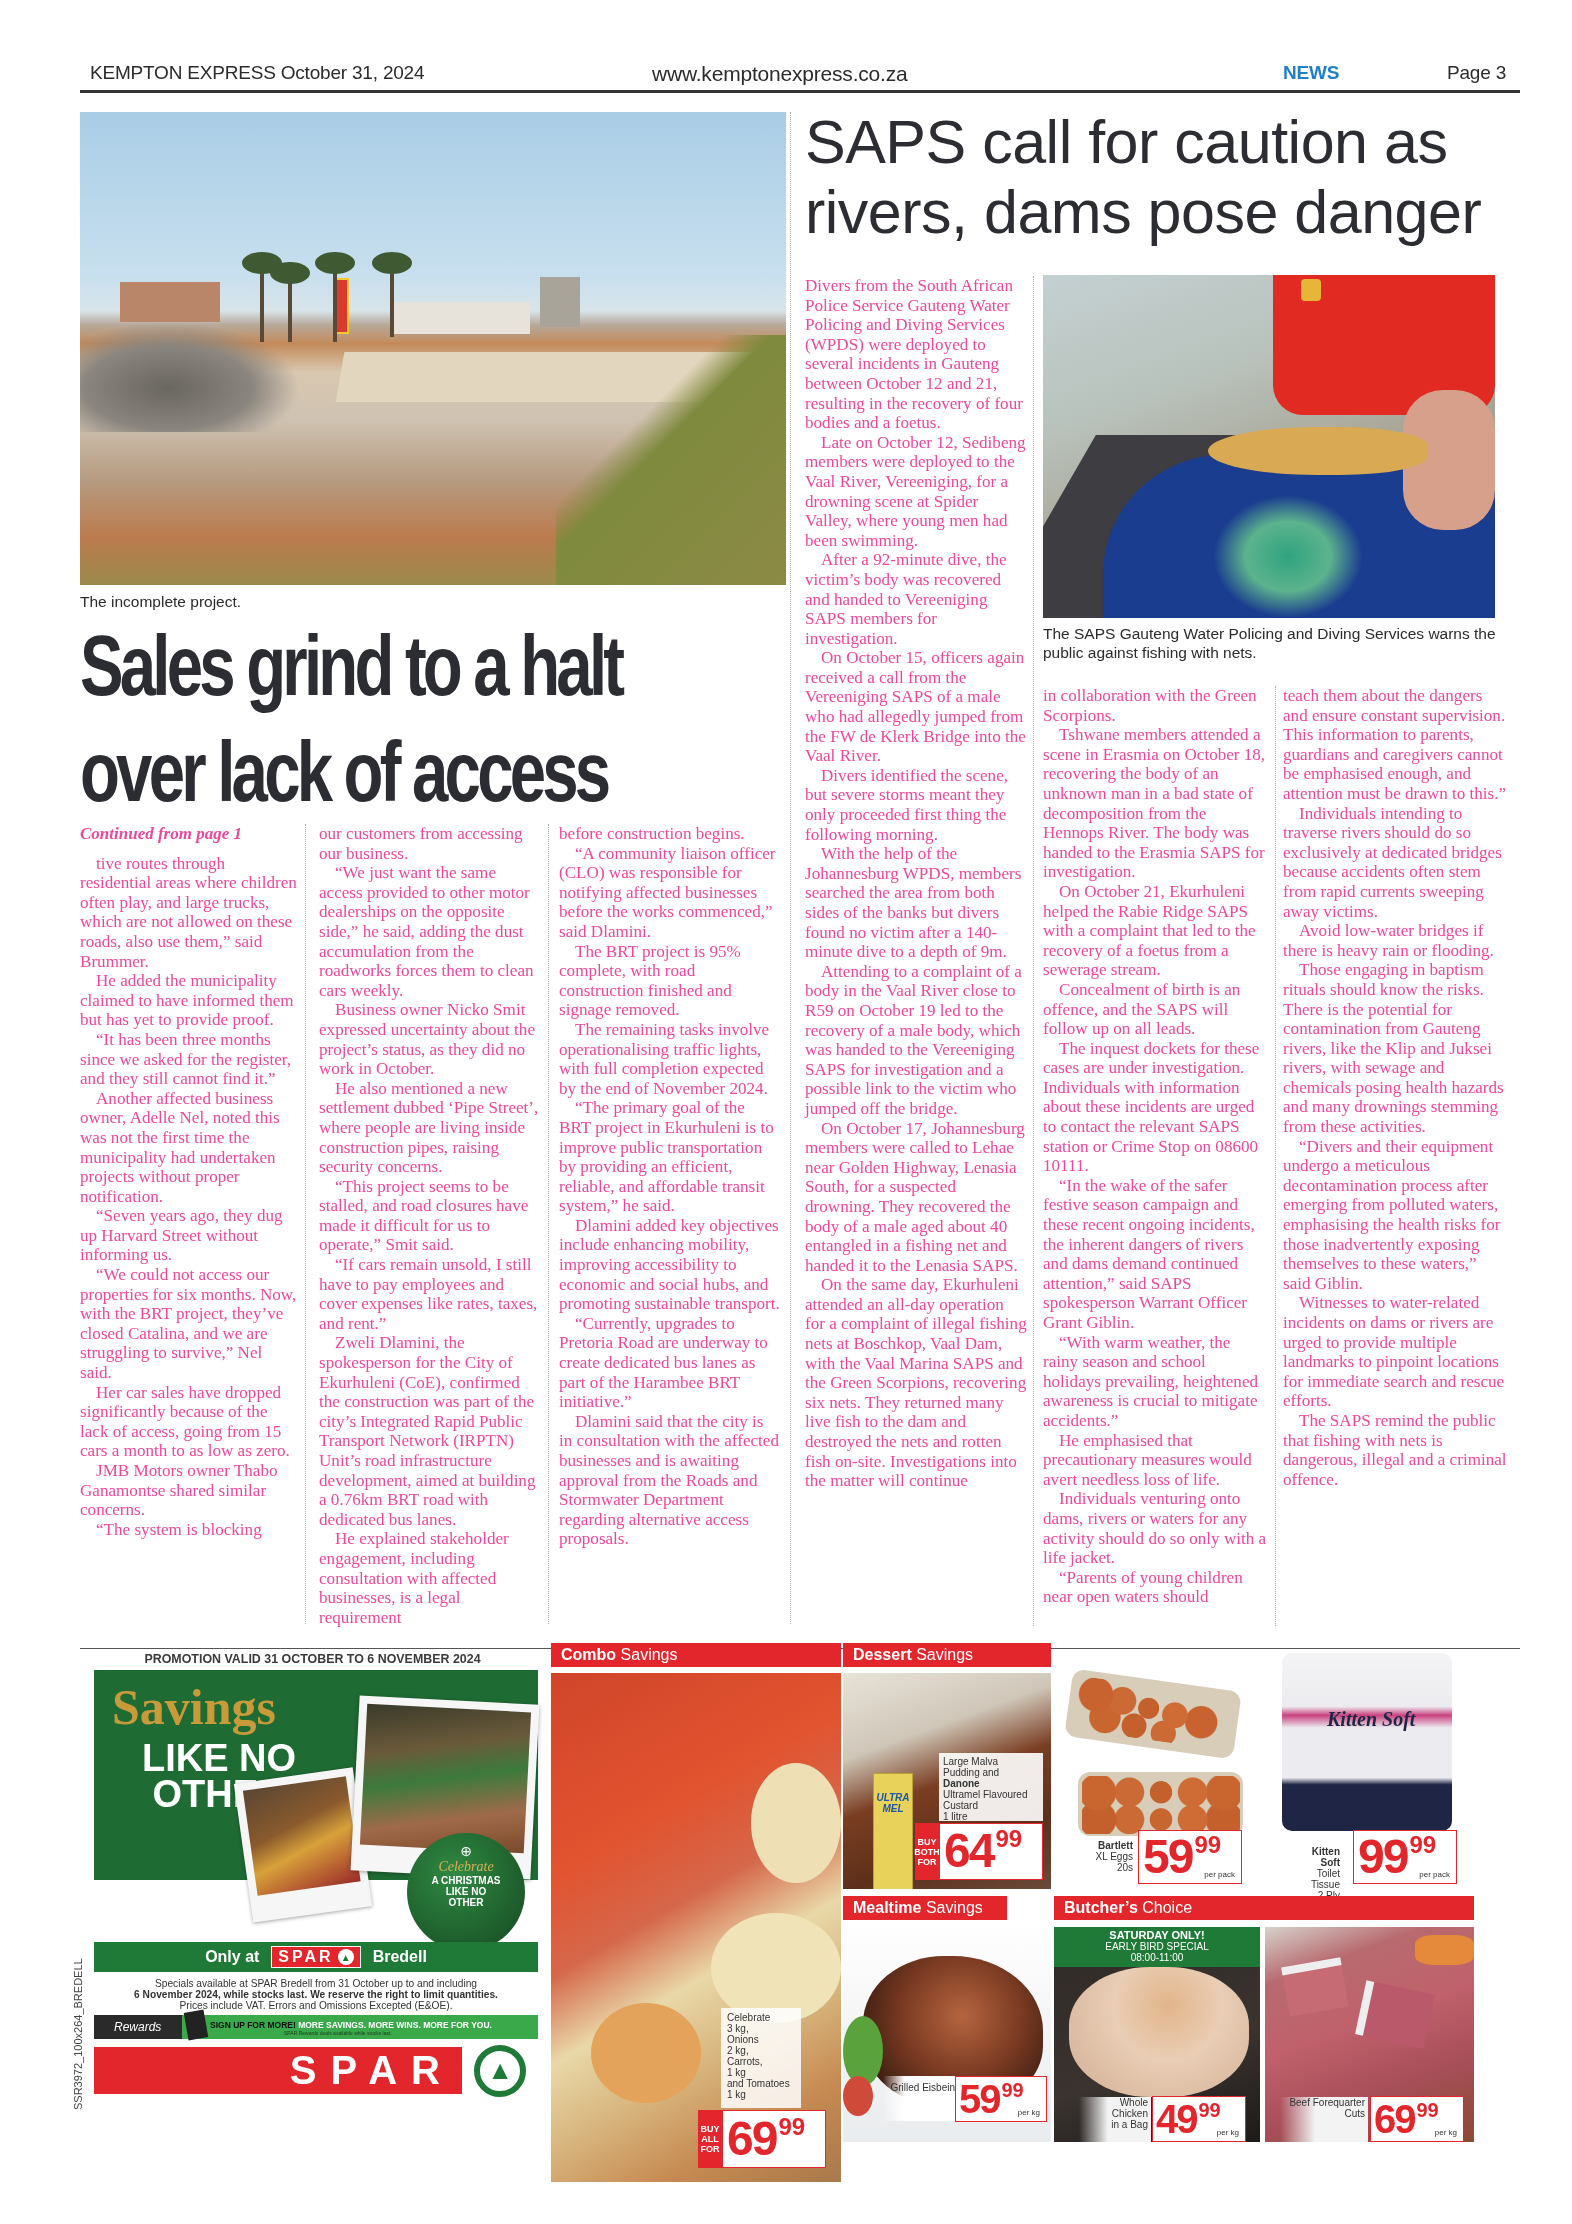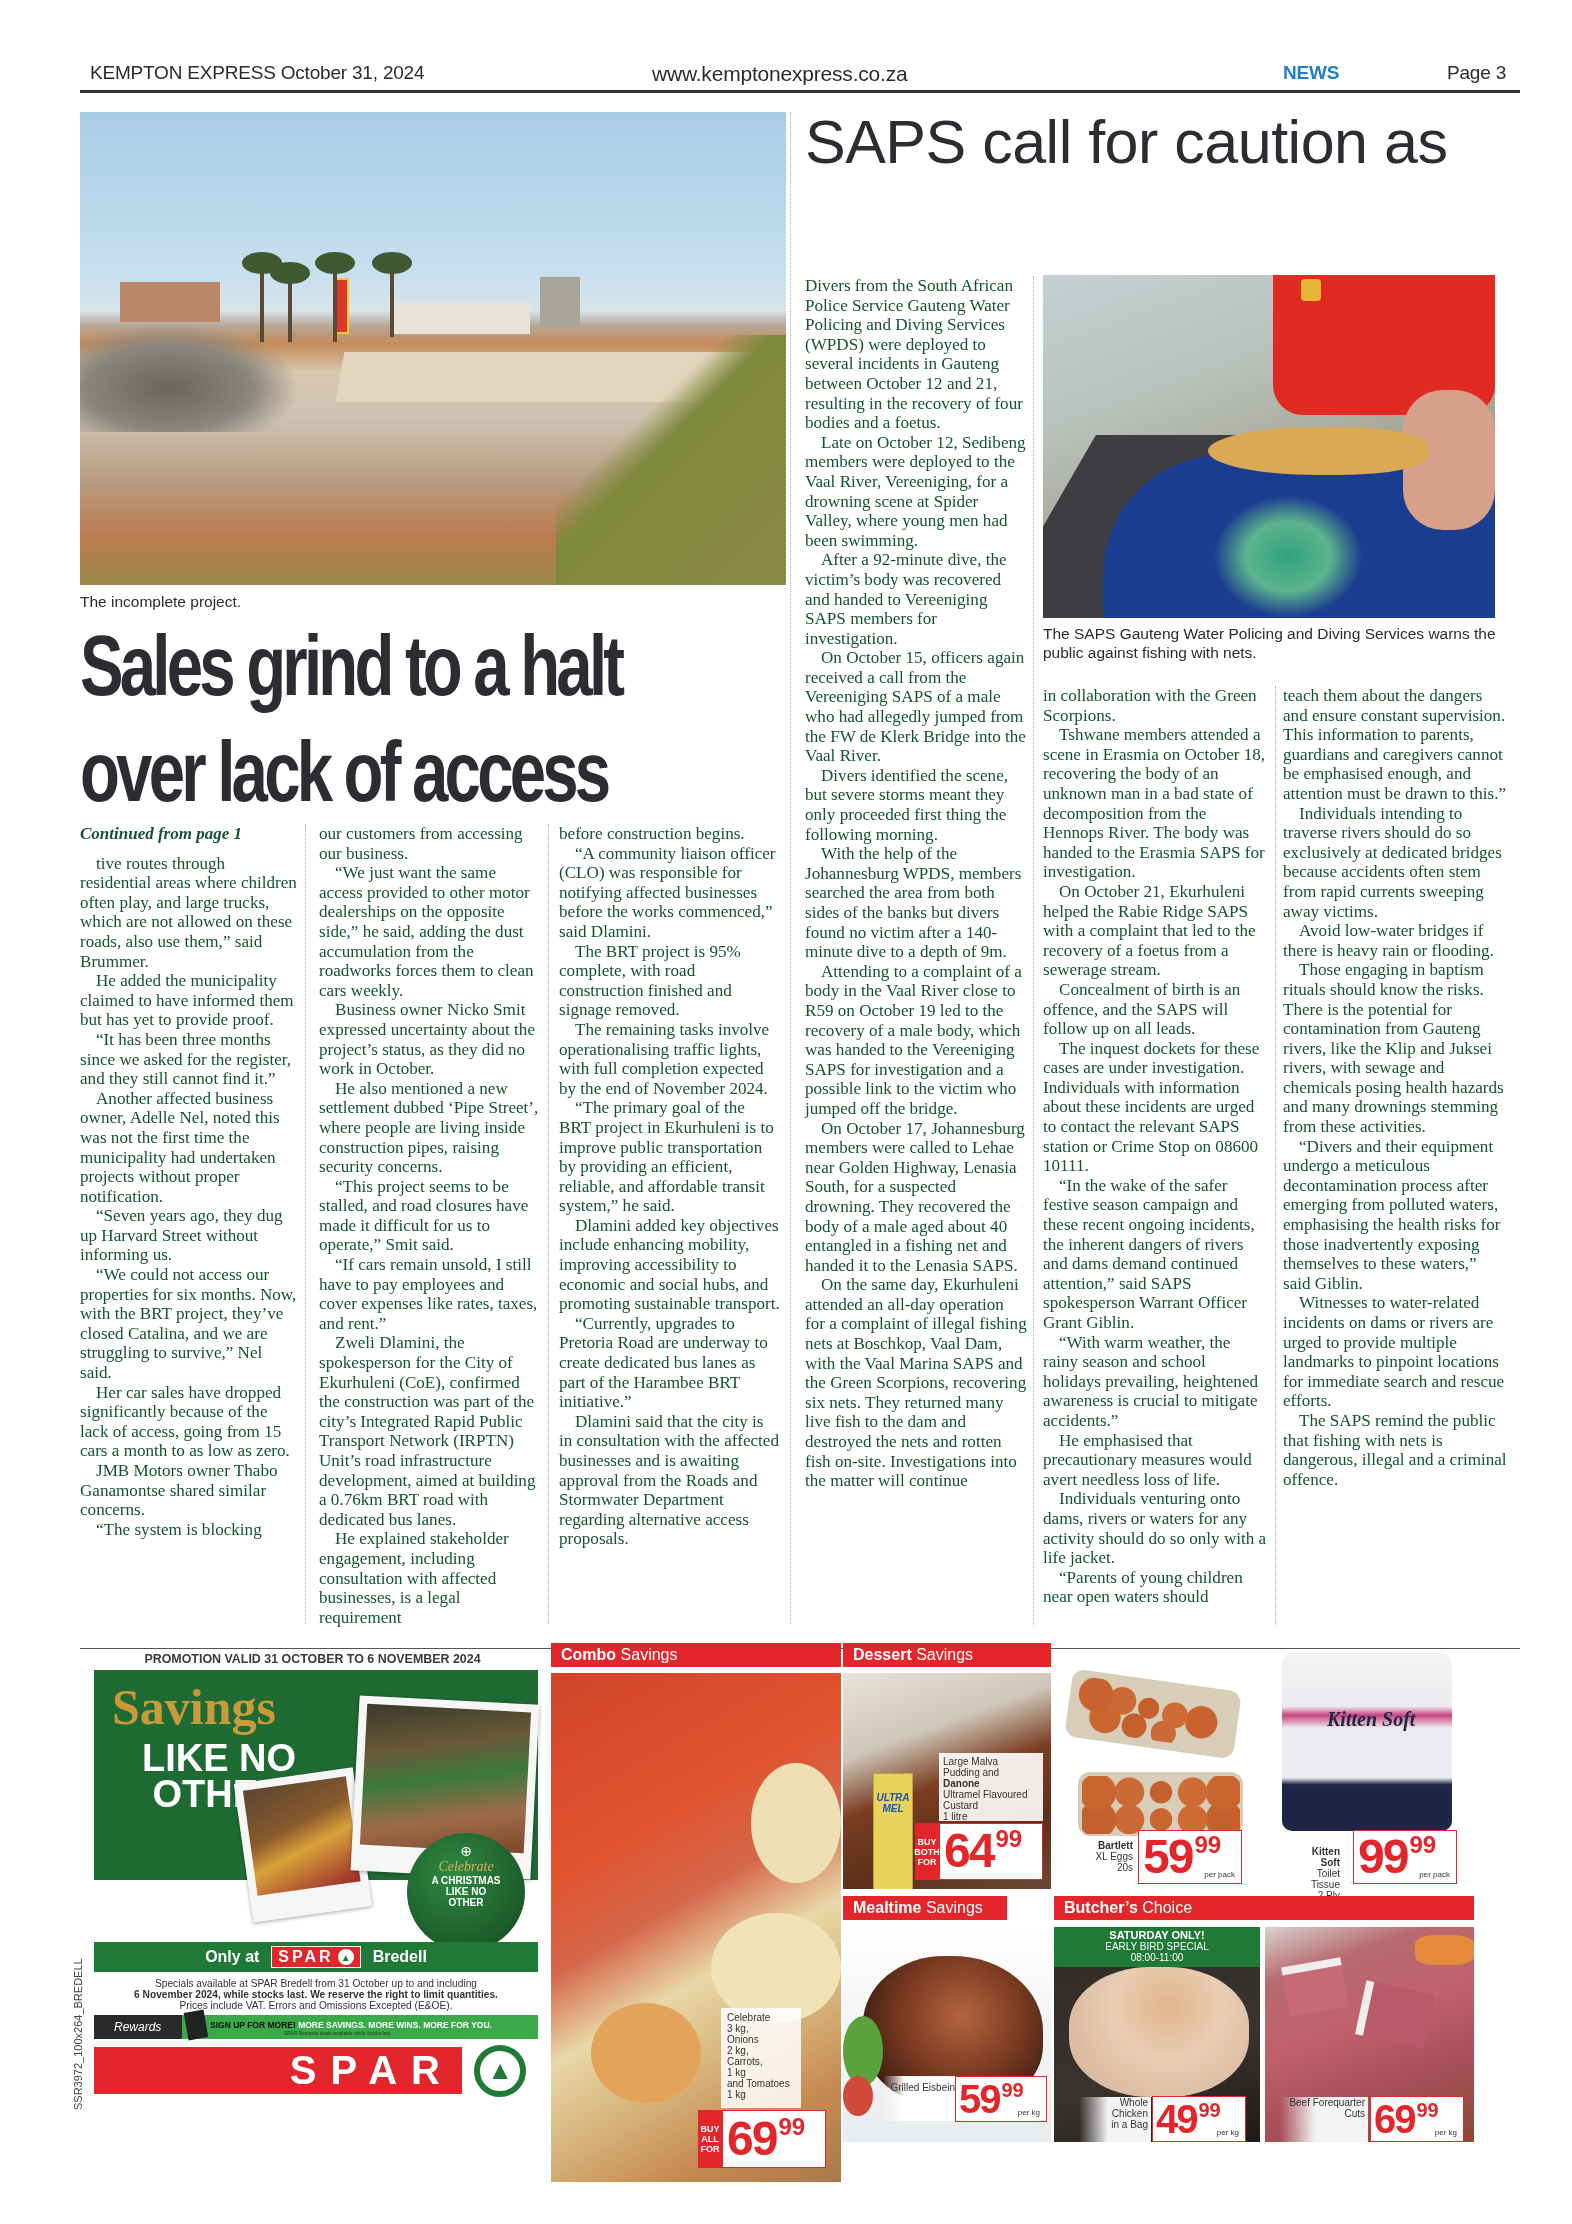--- a/index.html
+++ b/index.html
@@ -25,21 +25,21 @@
   .photo-construction .fronds { width: 40px; height: 22px; border-radius: 50%; background: #3f5a33; }
   .photo-construction .shell { left: 255px; top: 166px; width: 14px; height: 56px; background: #d93a2b; border: 2px solid #f3c92f; }
   .photo-construction .building { background: #c9c2b4; }
 
   .caption { font-family: "Liberation Sans", sans-serif; font-size: 15.5px; color: #2b2b2b; line-height: 19px; }
 
   .head-sales { left: 80px; top: 612px; width: 720px; font-family: "Liberation Sans Narrow", "Liberation Sans", sans-serif; font-weight: bold; font-size: 86px; line-height: 106px; color: #2b2d33; letter-spacing: -5px; transform: scaleX(0.76); transform-origin: left top; white-space: nowrap; }
   .head-saps { left: 805px; top: 107px; width: 720px; font-family: "Liberation Sans", sans-serif; font-size: 61px; line-height: 70px; color: #2b2d33; letter-spacing: -0.5px; }
 
   
-  .col { font-size: 17.1px; line-height: 19.6px; color: #14532d; text-align: left; }
+  .col { font-size: 17.1px; line-height: 19.6px; color: #ec4899; text-align: left; }
   .col p { text-indent: 16px; }
   .col p.noind { text-indent: 0; }
   .kicker { font-weight: bold; font-style: italic; font-size: 17px; }
 
   .vrule { width: 1px; border-left: 1px dotted #aaaaaa; }
 
   .photo-fish {
     left: 1043px; top: 275px; width: 452px; height: 343px;
     background: linear-gradient(160deg, #c4d0d2 0%, #b9c3bd 30%, #a7a292 60%, #8c8a80 100%);
   }
@@ -156,20 +156,21 @@
   <p>The remaining tasks involve operationalising traffic lights, with full completion expected by the end of November 2024.</p>
   <p>“The primary goal of the BRT project in Ekurhuleni is to improve public transportation by providing an efficient, reliable, and affordable transit system,” he said.</p>
   <p>Dlamini added key objectives include enhancing mobility, improving accessibility to economic and social hubs, and promoting sustainable transport.</p>
   <p>“Currently, upgrades to Pretoria Road are underway to create dedicated bus lanes as part of the Harambee BRT initiative.”</p>
   <p>Dlamini said that the city is in consultation with the affected businesses and is awaiting approval from the Roads and Stormwater Department regarding alternative access proposals.</p>
 </div>
 <div class="abs vrule" style="left:790px;top:112px;height:1512px;"></div>
 
 <div class="abs head-saps">
   <div>SAPS call for caution as</div>
+  <div>rivers, dams pose danger</div>
 </div>
 
 <div class="abs col" style="left:805px;top:276px;width:222px;">
   <p class="noind">Divers from the South African Police Service Gauteng Water Policing and Diving Services (WPDS) were deployed to several incidents in Gauteng between October 12 and 21, resulting in the recovery of four bodies and a foetus.</p>
   <p>Late on October 12, Sedibeng members were deployed to the Vaal River, Vereeniging, for a drowning scene at Spider Valley, where young men had been swimming.</p>
   <p>After a 92-minute dive, the victim’s body was recovered and handed to Vereeniging SAPS members for investigation.</p>
   <p>On October 15, officers again received a call from the Vereeniging SAPS of a male who had allegedly jumped from the FW de Klerk Bridge into the Vaal River.</p>
   <p>Divers identified the scene, but severe storms meant they only proceeded first thing the following morning.</p>
   <p>With the help of the Johannesburg WPDS, members searched the area from both sides of the banks but divers found no victim after a 140-minute dive to a depth of 9m.</p>
   <p>Attending to a complaint of a body in the Vaal River close to R59 on October 19 led to the recovery of a male body, which was handed to the Vereeniging SAPS for investigation and a possible link to the victim who jumped off the bridge.</p>

